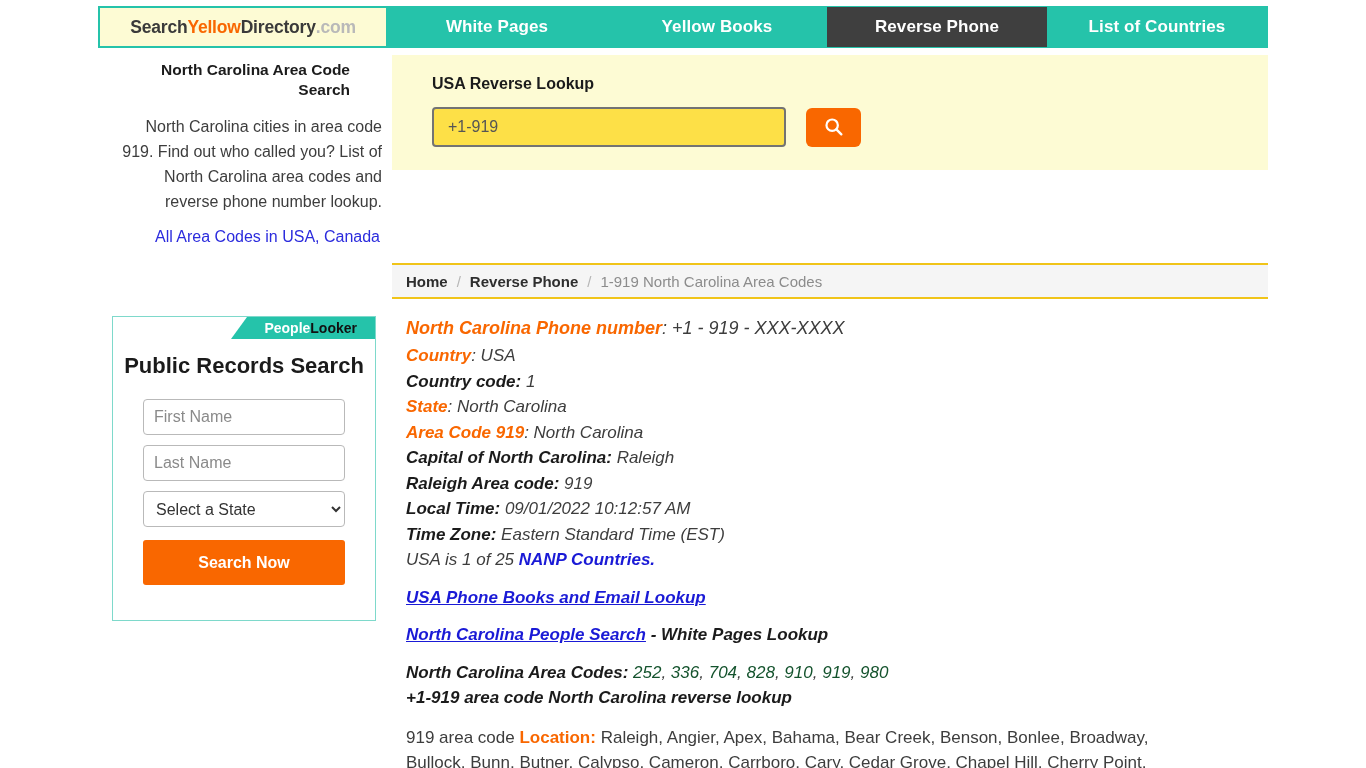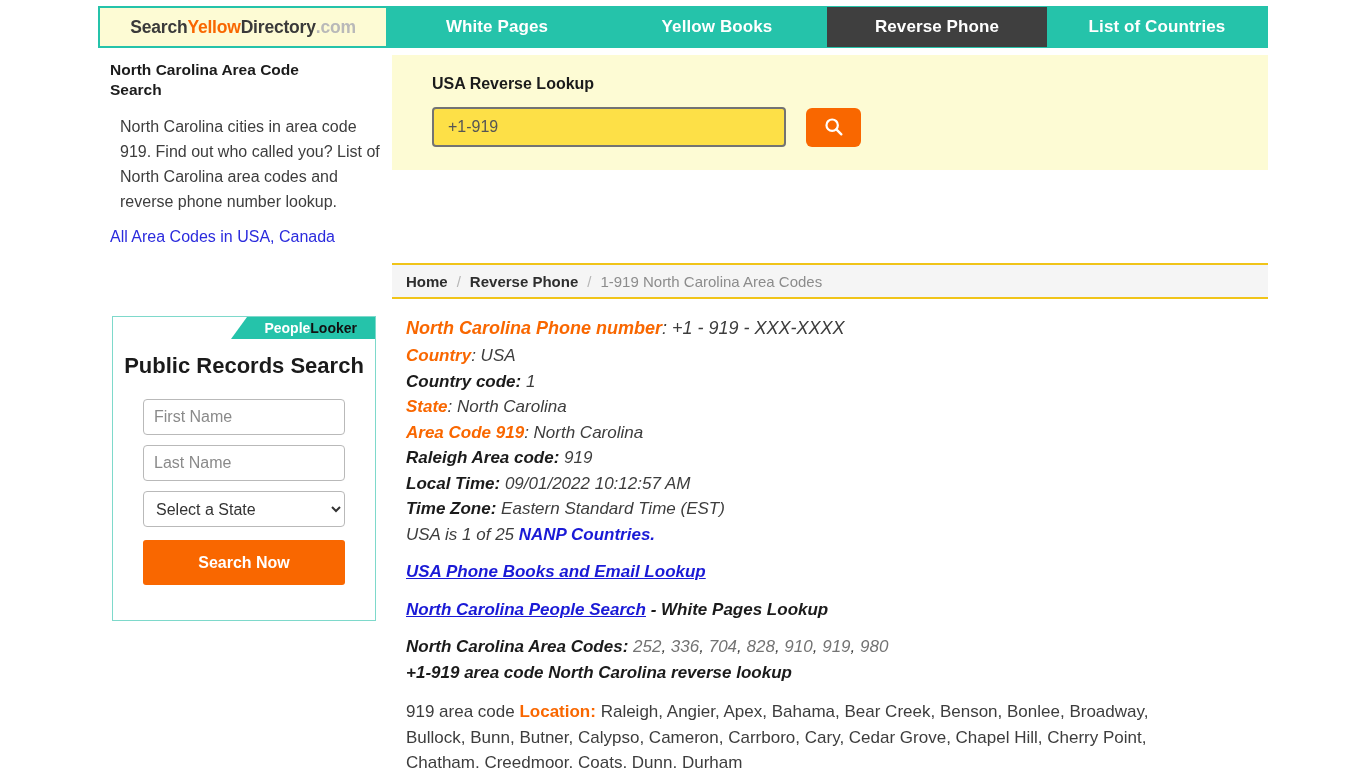--- a/index.html
+++ b/index.html
@@ -61,20 +61,21 @@
     letter-spacing: 0.1px;
   }
   .navitem.active { background: #3f3f3f; }
 
   
   .sidebar {
     position: absolute;
     left: 110px;
     top: 60px;
     width: 270px;
+    text-align: right;
   }
   .sb-title {
     font-size: 15.5px;
     font-weight: bold;
     color: #1b1b1b;
     line-height: 20px;
     margin: 0 0 14px 0;
     width: 240px;
   }
   .sb-desc {
@@ -248,21 +249,21 @@
   .lbl-dark { color: #1b1b1b; font-weight: bold; }
   .a-blue { color: #1a1ad6; font-weight: bold; }
   .a-ulink {
     color: #1a1ad6;
     font-weight: bold;
     text-decoration: underline;
     cursor: pointer;
     font-size: 17px;
   }
   .spacer-sm { height: 12px; }
-  .ac-link { color: #737373; text-decoration: none; cursor: pointer; }
+  .ac-link { color: #14532d; text-decoration: none; cursor: pointer; }
   .loc-para {
     font-size: 17px;
     line-height: 25.5px;
     color: #3d3d3d;
     margin: 14px 0 0 0;
     width: 800px;
   }
 </style>
 </head>
 <body>
@@ -344,20 +345,23 @@
       </p>
 
       <p class="a-line">
         <span class="lbl-orange">State</span><span>: North Carolina</span>
       </p>
 
       <p class="a-line">
         <span class="lbl-orange">Area Code 919</span><span>: North Carolina</span>
       </p>
 
+      <p class="a-line">
+        <span class="lbl-dark">Capital of North Carolina:</span><span> Raleigh</span>
+      </p>
 
       <p class="a-line">
         <span class="lbl-dark">Raleigh Area code:</span><span> 919</span>
       </p>
 
       <p class="a-line">
         <span class="lbl-dark">Local Time:</span><span> 09/01/2022 10:12:57 AM</span>
       </p>
 
       <p class="a-line">

